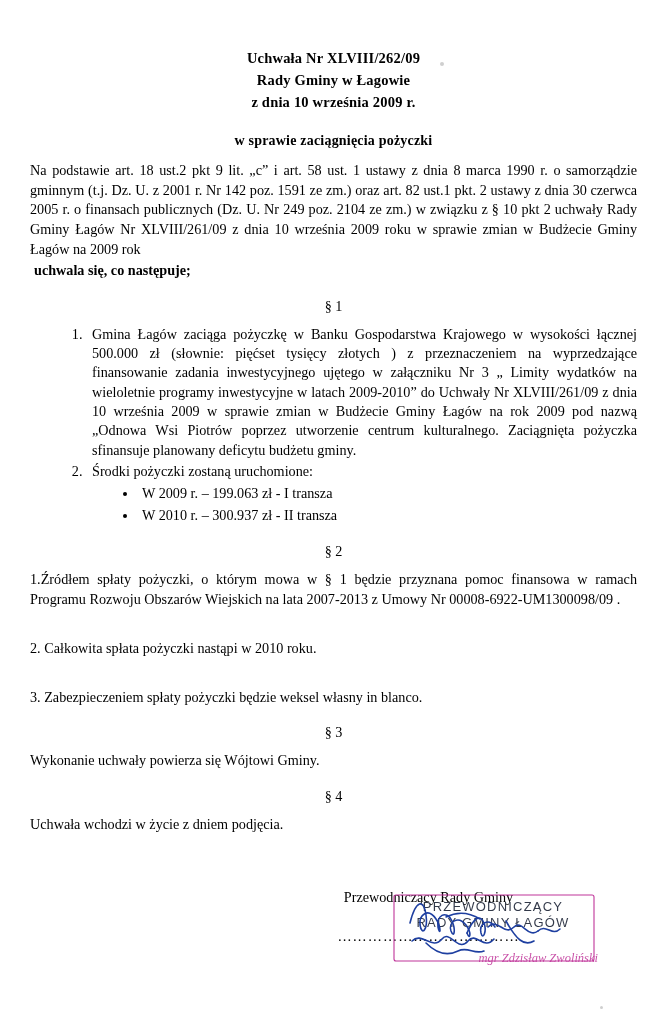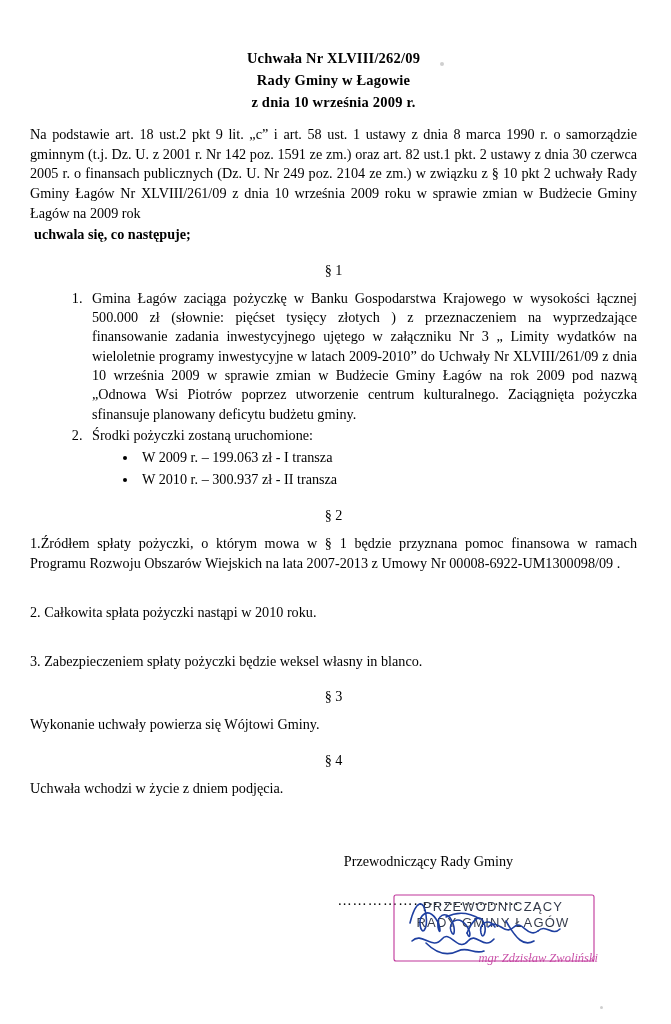--- a/index.html
+++ b/index.html
@@ -151,20 +151,21 @@
 <body>
 
 <div class="page">
 
   <div class="title-block">
     <span class="title-line">Uchwała Nr  XLVIII/262/09</span>
     <span class="title-line">Rady Gminy w Łagowie</span>
     <span class="title-line">z dnia  10 września 2009  r.</span>
   </div>
 
+  <div class="subject">w sprawie zaciągnięcia pożyczki</div>
 
   <div class="preamble">
     <p>Na podstawie art. 18 ust.2 pkt 9 lit. „c” i art. 58 ust. 1 ustawy z dnia 8 marca 1990 r. o samorządzie gminnym (t.j. Dz. U. z 2001 r. Nr 142 poz. 1591 ze zm.) oraz art. 82 ust.1 pkt. 2 ustawy z dnia 30 czerwca 2005 r. o finansach publicznych (Dz. U. Nr 249 poz. 2104 ze zm.) w związku z § 10 pkt 2   uchwały Rady Gminy Łagów  Nr XLVIII/261/09  z dnia 10 września 2009 roku w sprawie zmian w  Budżecie Gminy Łagów  na 2009 rok</p>
     <p class="resolve">uchwala się, co następuje;</p>
   </div>
 
   <div class="para-mark">§ 1</div>
 
   <ol class="main-list">
     <li>Gmina Łagów  zaciąga pożyczkę  w Banku Gospodarstwa Krajowego  w wysokości łącznej  500.000  zł          (słownie: pięćset  tysięcy złotych )  z przeznaczeniem na wyprzedzające finansowanie zadania inwestycyjnego ujętego w załączniku Nr 3 „ Limity wydatków na wieloletnie programy inwestycyjne w latach 2009-2010” do Uchwały Nr XLVIII/261/09 z dnia 10 września 2009 w sprawie zmian w Budżecie Gminy Łagów na rok 2009 pod nazwą „Odnowa Wsi Piotrów poprzez utworzenie centrum kulturalnego. Zaciągnięta pożyczka sfinansuje planowany deficytu budżetu gminy.</li>

